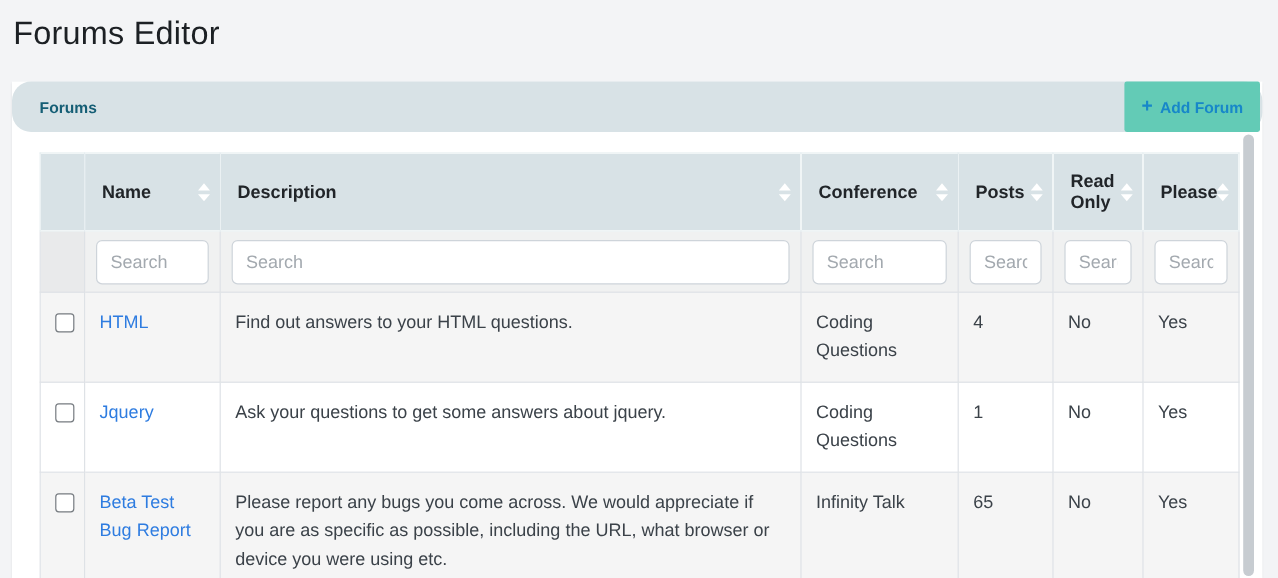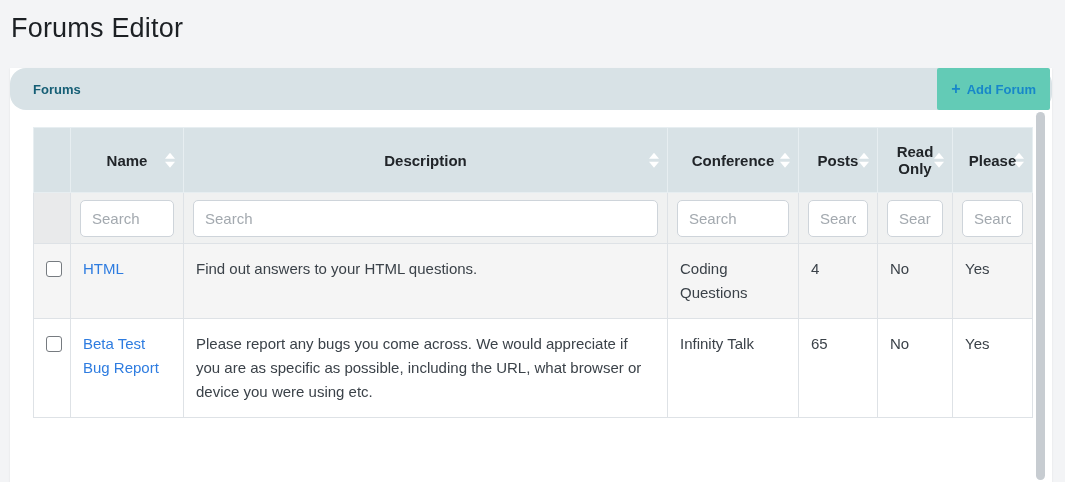--- a/index.html
+++ b/index.html
@@ -45,21 +45,21 @@
   .panel-body { position: relative; height: 372px; padding: 17px 0 0 23px; }
   .scrollbar-thumb {
     position: absolute; top: 2px; right: 7px; width: 9px; height: 368px;
     background: #c7ccd1; border-radius: 5px;
   }
   table { border-collapse: collapse; table-layout: fixed; width: 999px; }
   th, td { border: 1px solid var(--border_color); }
   th {
     background: var(--header_bg); border-color: #e7eef1;
     font-size: 15px; font-weight: 700; color: #212529;
-    text-align: center; vertical-align: middle;
+    text-align: left; vertical-align: middle;
     position: relative; padding: 8px 14px;
   }
   .header-row { height: 65px; }
   .sort {
     position: absolute; right: 8px; top: 50%; transform: translateY(-48%);
     display: flex; flex-direction: column; gap: 3px; align-items: center;
   }
   .caret-up { width: 0; height: 0; border-left: 5px solid transparent;
     border-right: 5px solid transparent; border-bottom: 6px solid #fff; }
   .caret-down { width: 0; height: 0; border-left: 5px solid transparent;
@@ -180,20 +180,29 @@
           </td>
         </tr>
       </thead>
       <tbody>
           <tr>
             <td class="cell-select"><input type="checkbox" style=""></td>
             <td class="cell-name"><a href="#">HTML</a></td>
             <td class="cell-description">Find out answers to your HTML questions.</td>
             <td class="cell-conference">Coding Questions</td>
             <td class="cell-posts">4</td>
+            <td class="cell-read_only">No</td>
+            <td class="cell-active">Yes</td>
+          </tr>
+          <tr>
+            <td class="cell-select"><input type="checkbox" style=""></td>
+            <td class="cell-name"><a href="#">Jquery</a></td>
+            <td class="cell-description">Ask your questions to get some answers about jquery.</td>
+            <td class="cell-conference">Coding Questions</td>
+            <td class="cell-posts">1</td>
             <td class="cell-read_only">No</td>
             <td class="cell-active">Yes</td>
           </tr>
           <tr>
             <td class="cell-select"><input type="checkbox" style=""></td>
             <td class="cell-name"><a href="#">Beta Test Bug Report</a></td>
             <td class="cell-description">Please report any bugs you come across. We would appreciate if you are as specific as possible, including the URL, what browser or device you were using etc.</td>
             <td class="cell-conference">Infinity Talk</td>
             <td class="cell-posts">65</td>
             <td class="cell-read_only">No</td>

